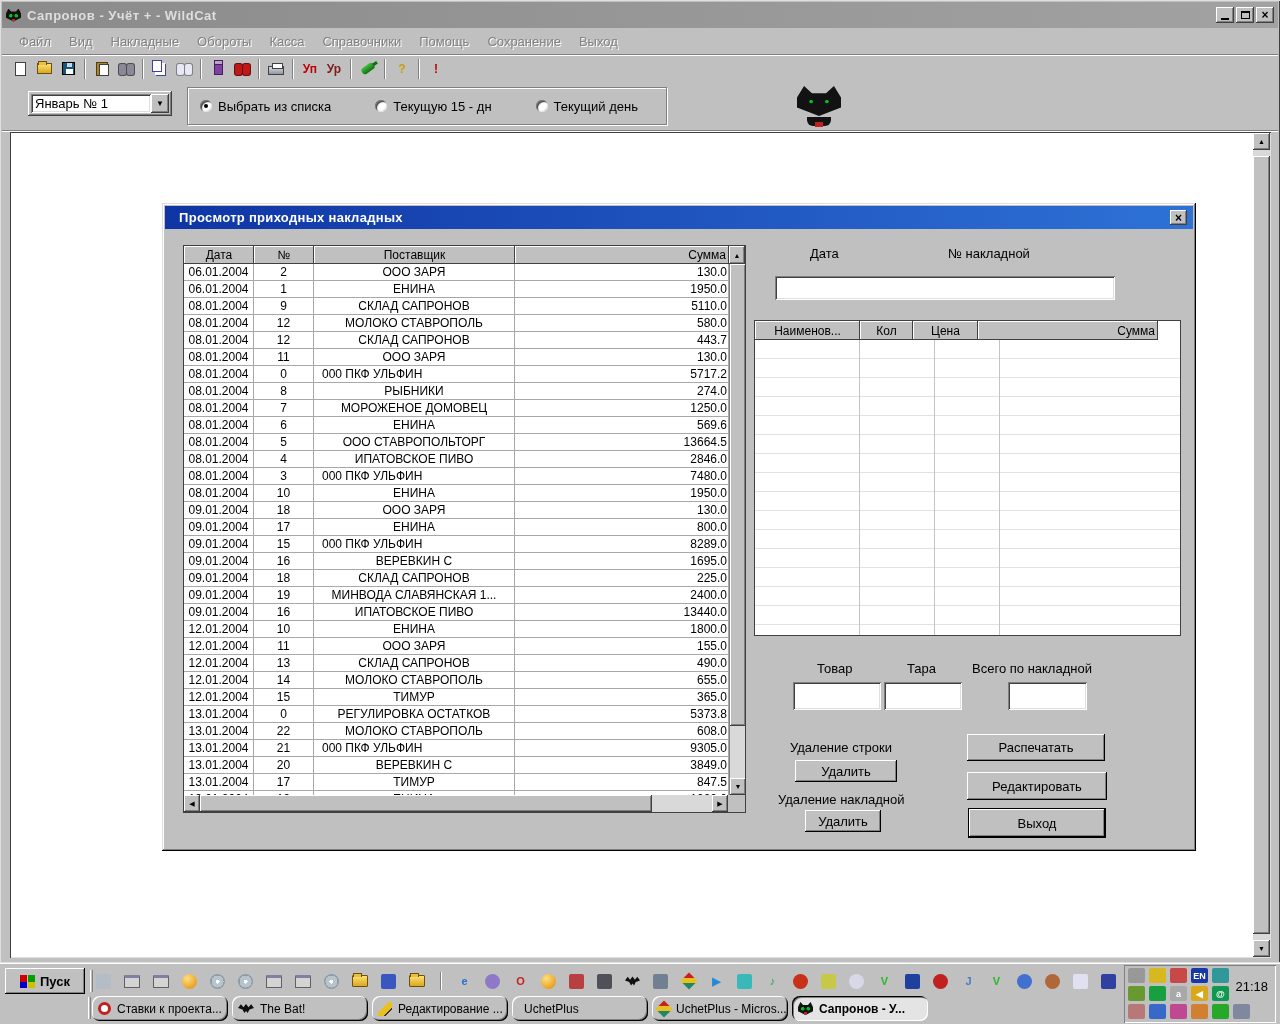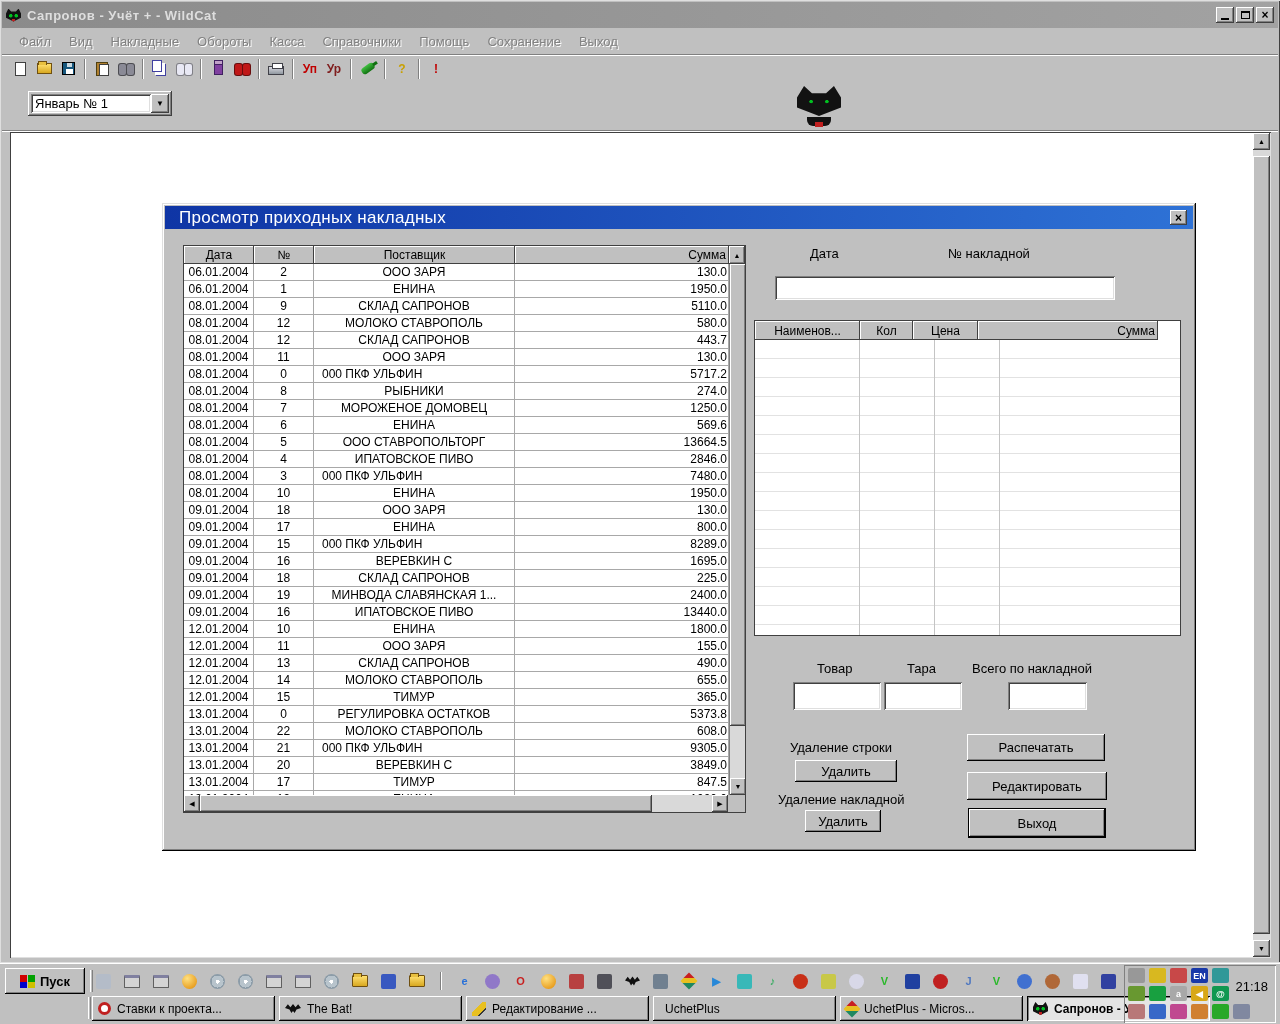--- a/index.html
+++ b/index.html
@@ -84,21 +84,21 @@
             box-shadow: inset 1px 1px 0 #404040, inset -1px -1px 0 #dfdfdf; }
   #client-vscroll { position:absolute; right:1px; top:1px; width:17px; height:824px; background:#d9d9d9; }
   .sb-btn { position:absolute; width:17px; height:17px; display:flex; align-items:center; justify-content:center; font-size:7px; color:#000; }
   #client-vscroll .up { top:0; } #client-vscroll .dn { bottom:0; }
   #client-vscroll .thumb { position:absolute; top:23px; left:0; width:17px; bottom:23px; }
 
   
   #dialog { position:absolute; left:162px; top:203px; width:1034px; height:648px; }
   #dlg-title { position:absolute; left:3px; top:3px; right:3px; height:23px;
                background:linear-gradient(90deg,#0f35a5,#2e72d6); display:flex; align-items:center; padding:0 6px 0 14px; }
-  #dlg-title .t { color:#fff; font-weight:normal; font-size:17px; letter-spacing:.3px; }
+  #dlg-title .t { color:#fff; font-weight:bold; font-size:13px; letter-spacing:.3px; }
   #dlg-close { margin-left:auto; width:17px; height:15px; display:flex; align-items:center; justify-content:center; font-weight:bold; font-size:12px; }
 
   
   #inv-table { position:absolute; left:21px; top:42px; width:563px; height:568px; background:#fff; border:1px solid #404040; }
   #inv-head { display:flex; height:18px; }
   .hcell { background:#c0c0c0; box-shadow: inset -1px -1px 0 #404040, inset 1px 1px 0 #fff; font-size:12px;
            display:flex; align-items:center; justify-content:center; overflow:hidden; white-space:nowrap; }
   .hc-sum { justify-content:flex-end; padding-right:3px; }
   .cw0{width:70px;} .cw1{width:60px;} .cw2{width:201px;} .cw3{width:214px;}
   #inv-up { width:16px; height:18px; font-size:7px; display:flex; align-items:center; justify-content:center; }
@@ -151,21 +151,21 @@
   .rowhandle { position:absolute; width:3px; height:22px; border-left:1px solid #fff; border-right:1px solid #808080; }
   #quicklaunch { position:absolute; left:96px; top:7px; height:22px; display:flex; align-items:center; gap:13px; }
   .ql { width:15px; height:15px; display:inline-flex; align-items:center; justify-content:center; font-size:11px; font-weight:bold; }
   .ql-sq { border-radius:2px; } .ql-circle { border-radius:50%; }
   .ql-win { width:16px; height:13px; background:#d4d4d4; border:1px solid #606060; border-top:3px solid #8080a0; border-radius:1px; }
   .ql-cd { width:15px; height:15px; border-radius:50%; background:radial-gradient(circle at 50% 50%, #fff 0 2px, #b8c4cc 2px 6px, #8c9ca8 6px 7px); }
   .ql-folder { width:16px; height:12px; background:linear-gradient(#ffe070,#d8a820); border:1px solid #705010; position:relative; border-radius:1px; }
   .ql-folder::before { content:""; position:absolute; left:0; top:-3px; width:7px; height:3px; background:#e8c040; border:1px solid #705010; border-bottom:none; }
   .qldiv { width:2px; height:18px; border-left:1px solid #808080; border-right:1px solid #fff; margin:0 2px; }
   #taskbtns { position:absolute; left:92px; top:33px; height:25px; display:flex; gap:4px; }
-  .taskbtn { width:183px; height:25px; display:flex; align-items:center; gap:6px; padding:12px 6px; font-size:12px; white-space:nowrap; overflow:hidden; }
+  .taskbtn { width:136px; height:25px; display:flex; align-items:center; gap:6px; padding:12px 6px; font-size:12px; white-space:nowrap; overflow:hidden;border-radius:8px; }
   .taskbtn.active { font-weight:bold; }
   .ti { flex:0 0 auto; }
   .ti-opera { width:13px; height:13px; border-radius:50%; border:3px solid #c02020; background:#fff; }
   .ti-bat { width:16px; height:11px; background:#101010;
             clip-path:polygon(0 45%, 18% 12%, 34% 38%, 50% 8%, 66% 38%, 82% 12%, 100% 45%, 72% 58%, 60% 92%, 50% 72%, 40% 92%, 28% 58%); }
   .ti-pencil { width:14px; height:14px; background:linear-gradient(135deg, rgba(0,0,0,0) 38%, #e8c020 38% 68%, #383838 68% 78%, rgba(0,0,0,0) 78%); }
   .ti-diamond { width:12px; height:12px; transform:rotate(45deg); background:linear-gradient(135deg,#c82020 34%,#e8c020 34% 62%,#208860 62%); }
 
   #tray { position:absolute; right:4px; top:2px; width:152px; height:58px;
           box-shadow: inset 1px 1px 0 #808080, inset -1px -1px 0 #fff; padding:3px 4px; }
@@ -261,20 +261,34 @@
       <span class="tbtn">
         <span class="tglyph" style="color: rgb(192, 0, 0);">!</span>
       </span>
     </div>
 
   <div id="filterbar">
     <div id="period-combo" class="btn-thin">
       <span class="val sunk">Январь № 1</span>
       <span class="drop btn-thin">▼</span>
     </div>
+    <div id="radio-group">
+        <span class="radio-opt">
+          <span class="rdot on"></span>
+          <span>Выбрать из списка</span>
+        </span>
+        <span class="radio-opt">
+          <span class="rdot"></span>
+          <span>Текущую 15 - дн</span>
+        </span>
+        <span class="radio-opt">
+          <span class="rdot"></span>
+          <span>Текущий день</span>
+        </span>
+      </div>
     <div id="wildcat-logo">
       <span class="cat head"></span>
       <span class="paws"></span>
     </div>
   </div>
 
   <div id="client">
     <div id="client-vscroll">
       <span class="sb-btn btn-thin up">▲</span>
       <span class="thumb btn-thin"></span>

